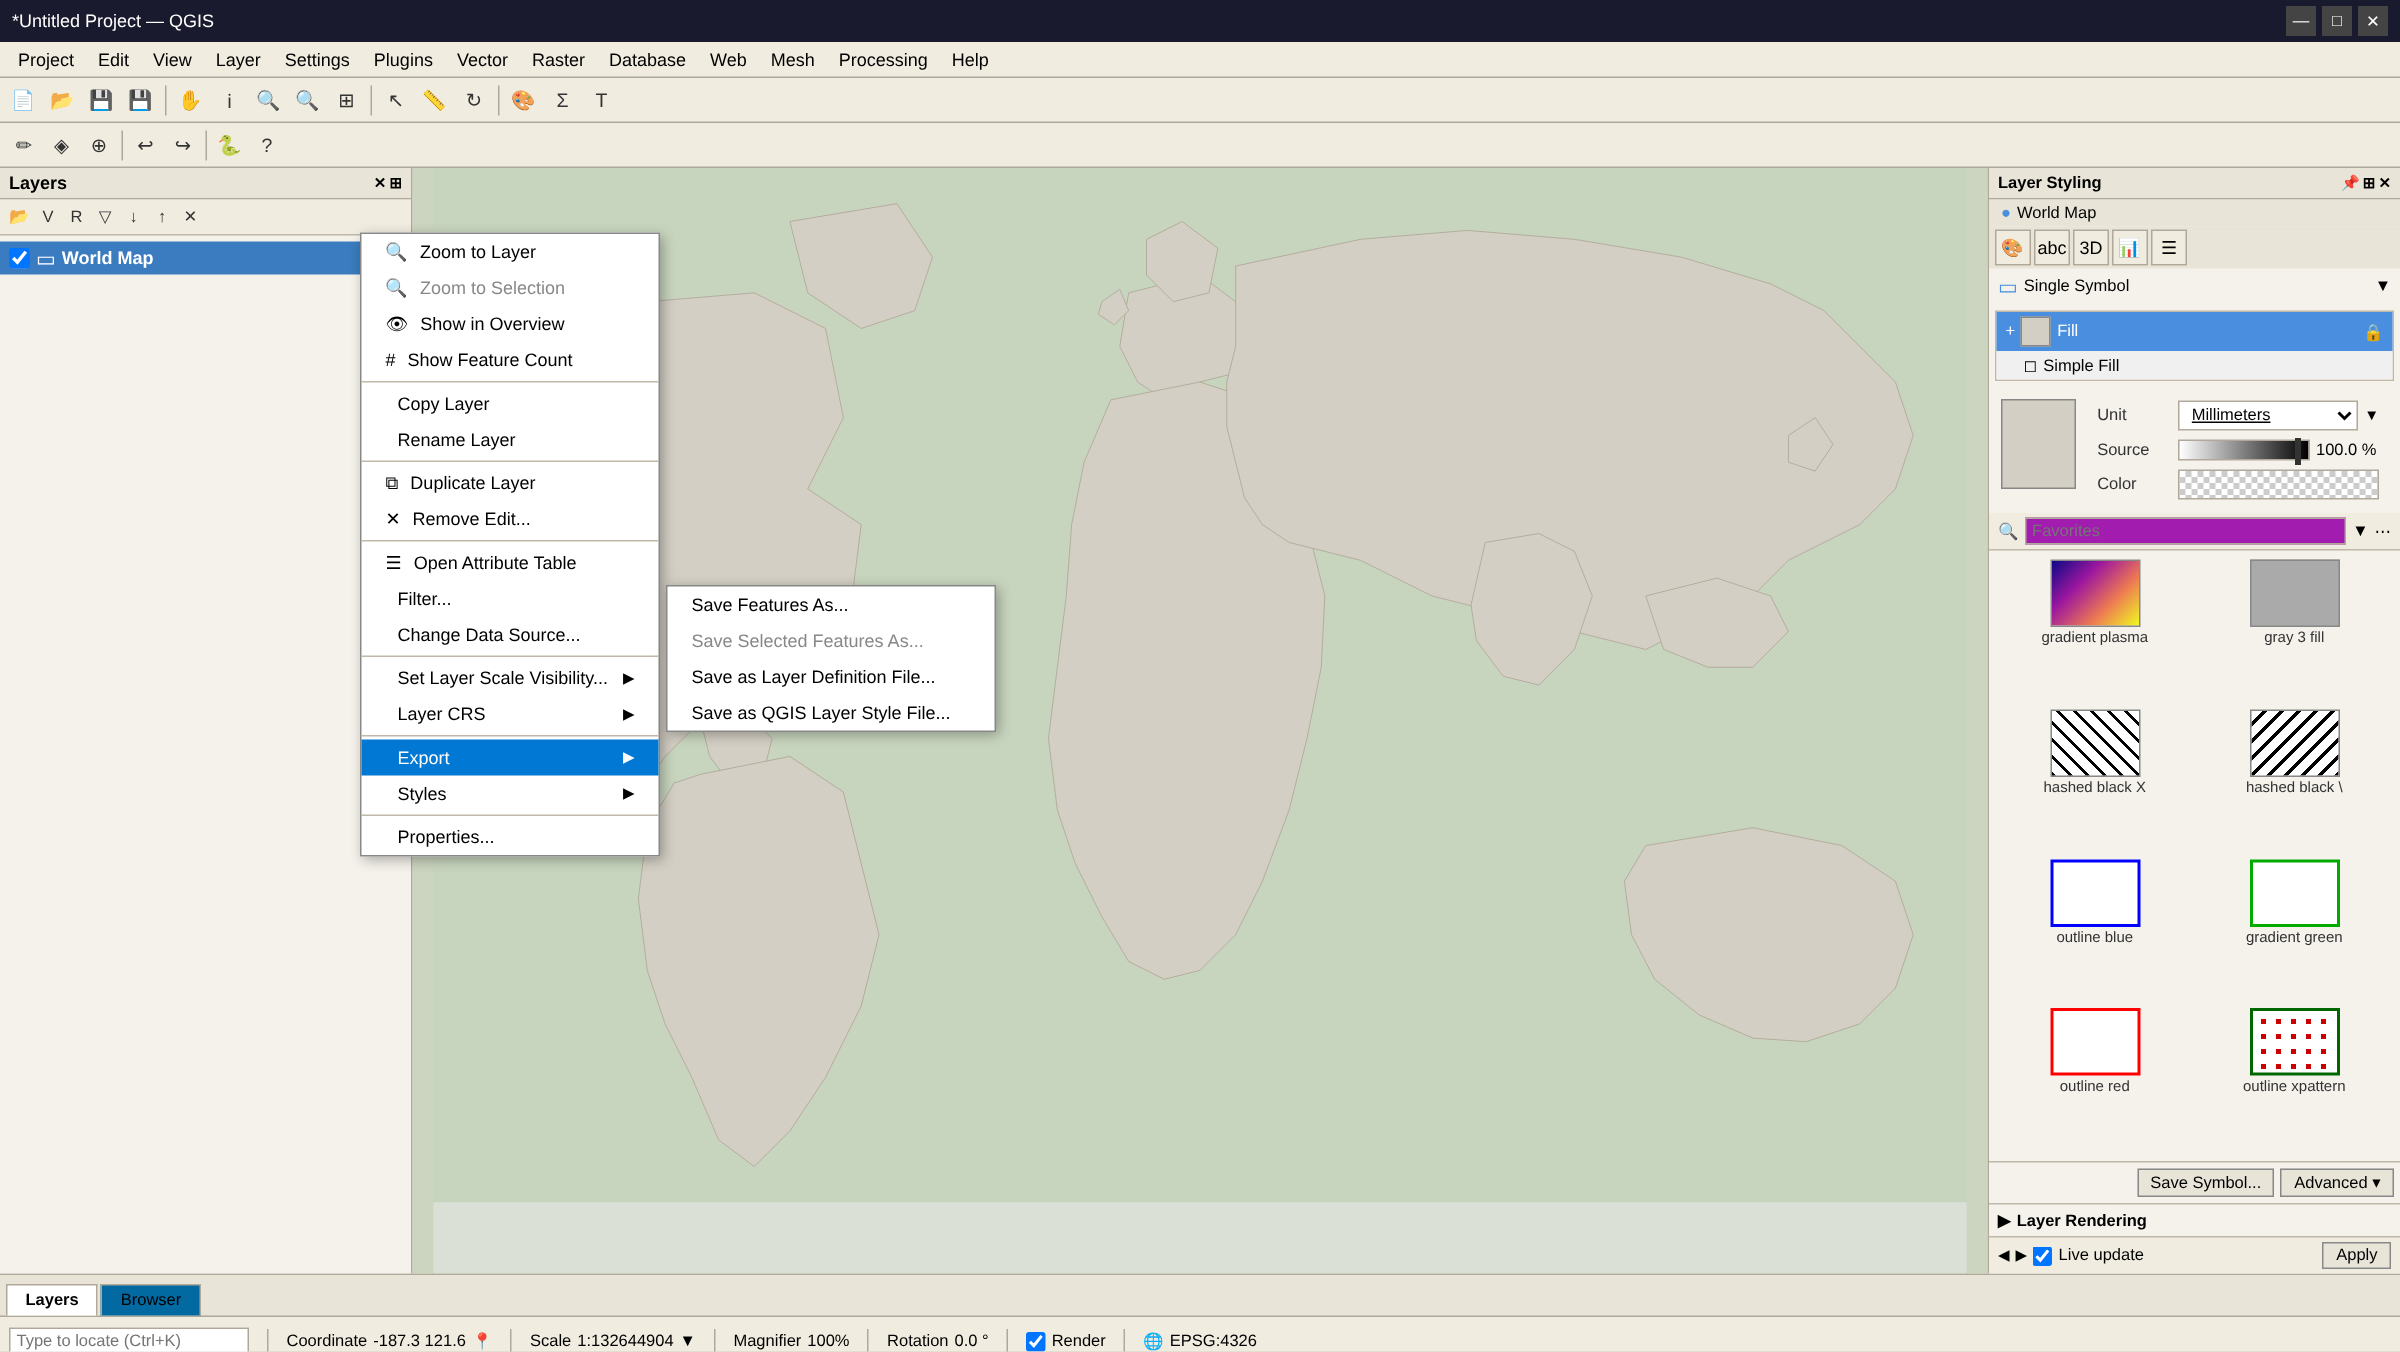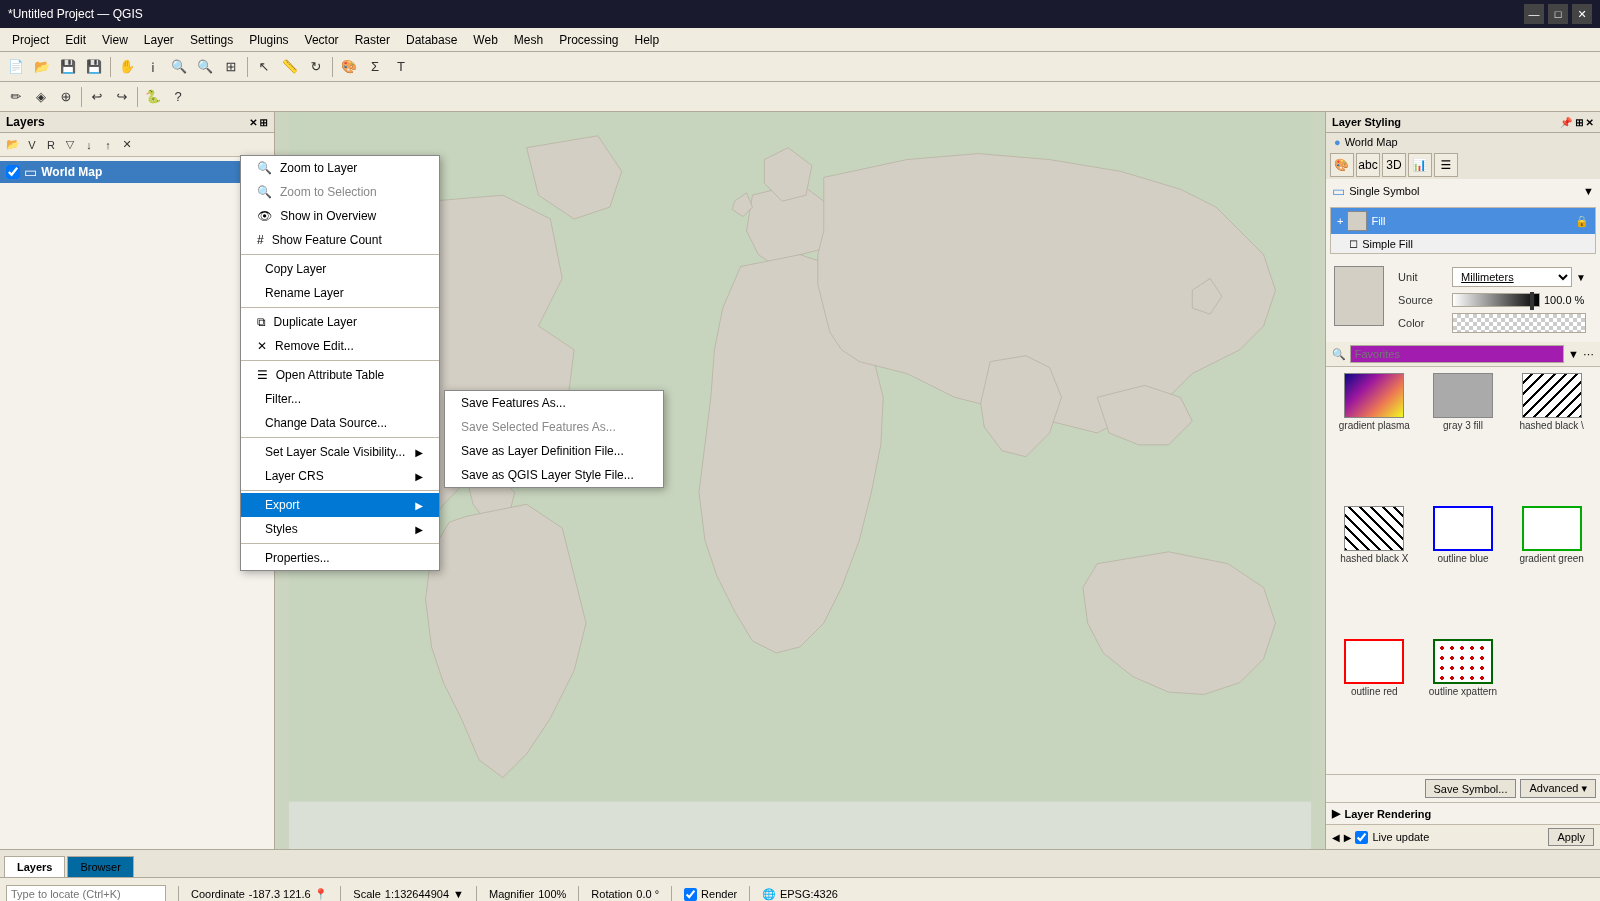--- a/index.html
+++ b/index.html
@@ -229,21 +229,21 @@
       flex: 1;
       height: 18px;
       border: 1px solid #b0a898;
       background: #a21caf;
       padding: 0 4px;
       font-size: 11px;
     }
 
     .swatches-grid {
       display: grid;
-      grid-template-columns: repeat(3, 1fr);
+      grid-template-columns: repeat(2, 1fr);
       gap: 4px;
       padding: 6px;
     }
     .swatch-item {
       display: flex;
       flex-direction: column;
       align-items: center;
       gap: 2px;
       cursor: pointer;
     }
@@ -639,26 +639,26 @@
     <div class="swatches-grid" style="overflow-y:auto; flex:1;">
       <div class="swatch-item">
         <div class="swatch-box sw-gradient-plasma"></div>
         <span class="swatch-label">gradient plasma</span>
       </div>
       <div class="swatch-item">
         <div class="swatch-box sw-gray-3-fill"></div>
         <span class="swatch-label">gray 3 fill</span>
       </div>
       <div class="swatch-item">
+        <div class="swatch-box sw-hashed-black-x"></div>
+        <span class="swatch-label">hashed black X</span>
+      </div>
+      <div class="swatch-item">
         <div class="swatch-box sw-hashed-black-bslash"></div>
         <span class="swatch-label">hashed black \</span>
-      </div>
-      <div class="swatch-item">
-        <div class="swatch-box sw-hashed-black-x"></div>
-        <span class="swatch-label">hashed black X</span>
       </div>
       <div class="swatch-item">
         <div class="swatch-box sw-outline-blue"></div>
         <span class="swatch-label">outline blue</span>
       </div>
       <div class="swatch-item">
         <div class="swatch-box sw-outline-green"></div>
         <span class="swatch-label">gradient green</span>
       </div>
       <div class="swatch-item">

